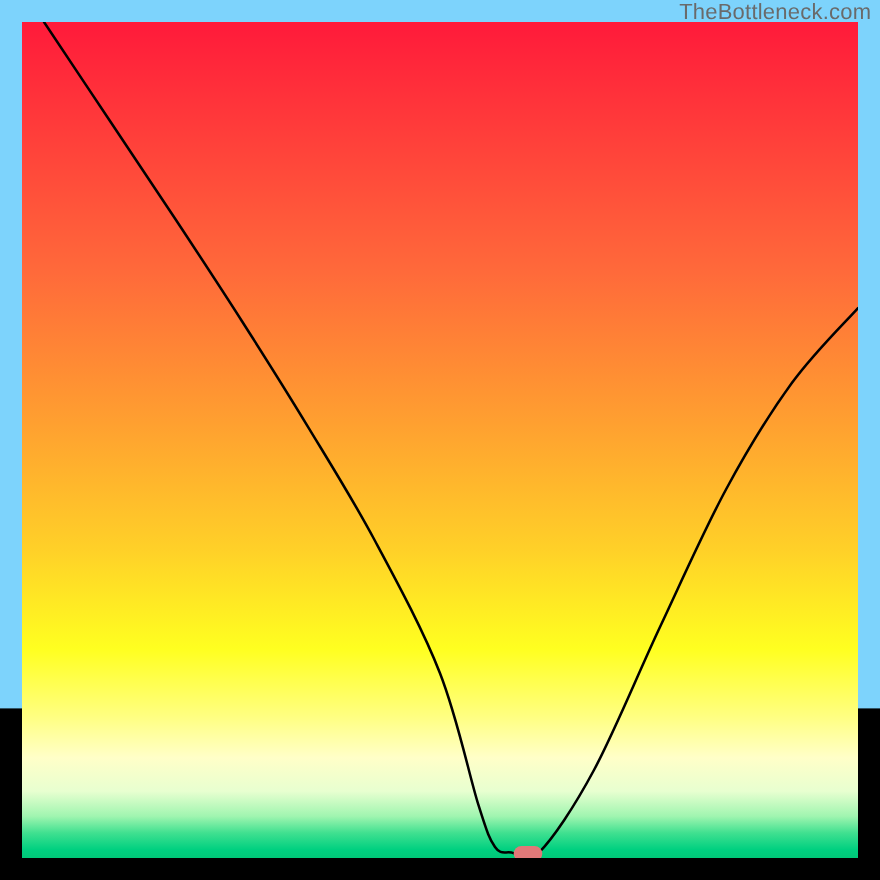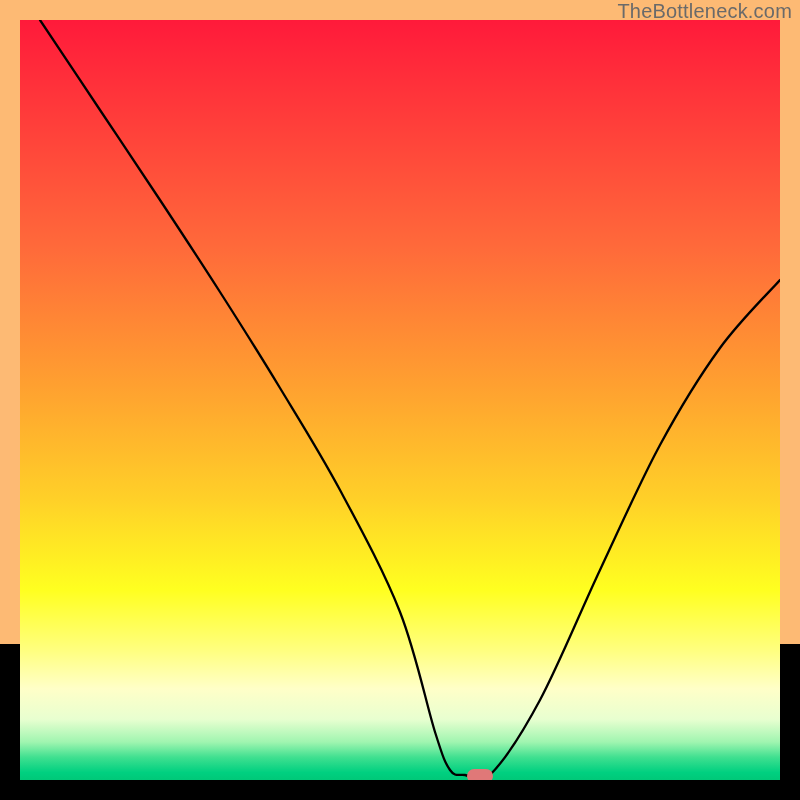--- a/index.html
+++ b/index.html
@@ -9,21 +9,21 @@
     height: 800px;
     background: #000;
     overflow: hidden;
   }
   .frame {
     position: absolute;
     left: 0;
     top: 0;
     width: 800px;
     height: 644px;
-    background: #fdba74;
+    background: #7dd3fc;
   }
   .plot {
     position: absolute;
     left: 20px;
     top: 20px;
     width: 760px;
     height: 760px;
     overflow: hidden;
   }
   .gradient {

